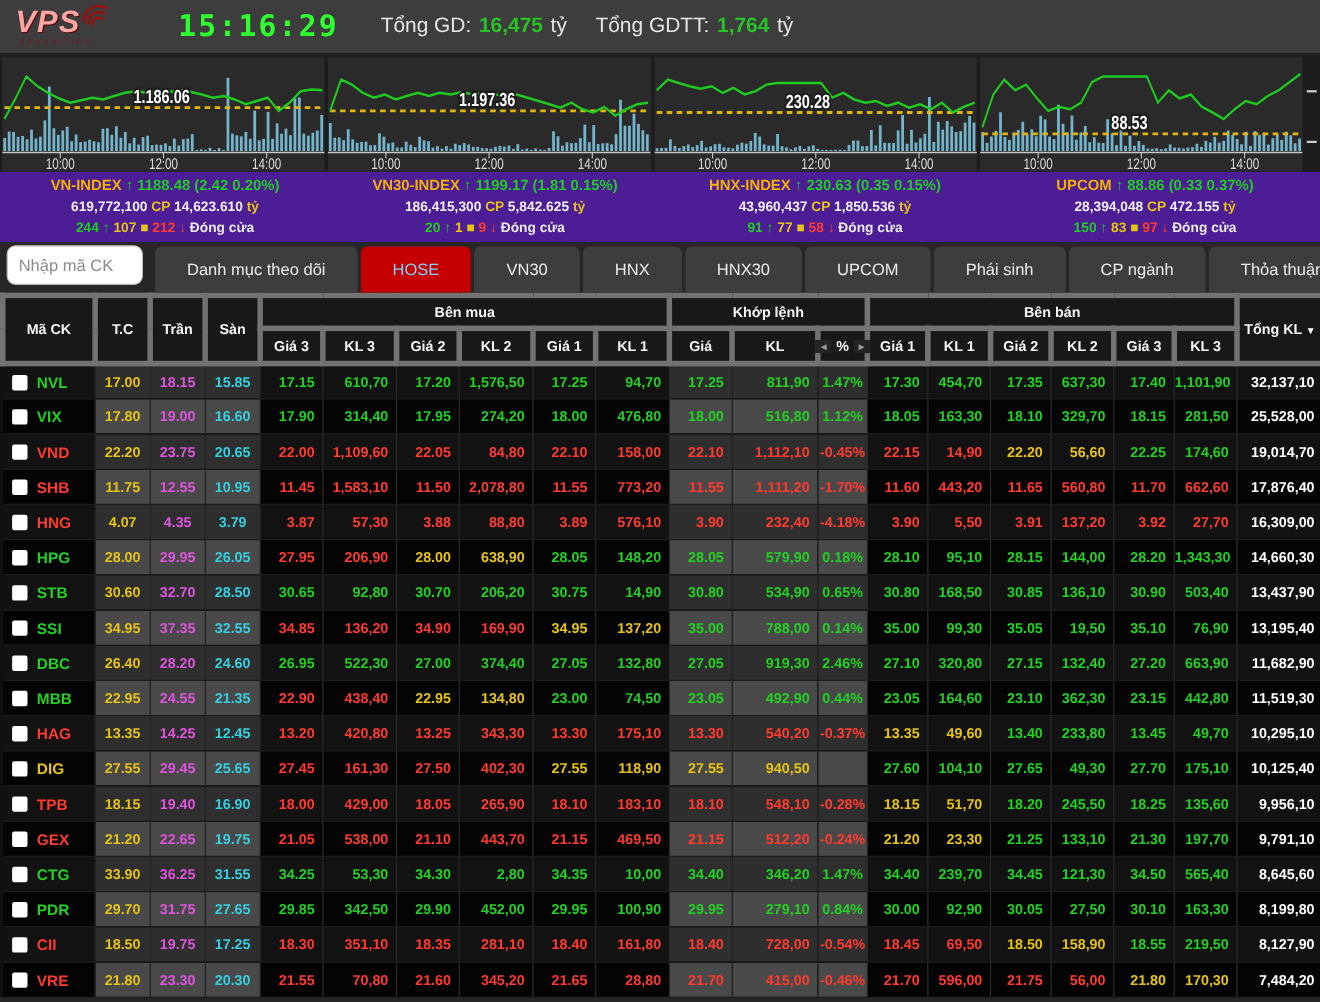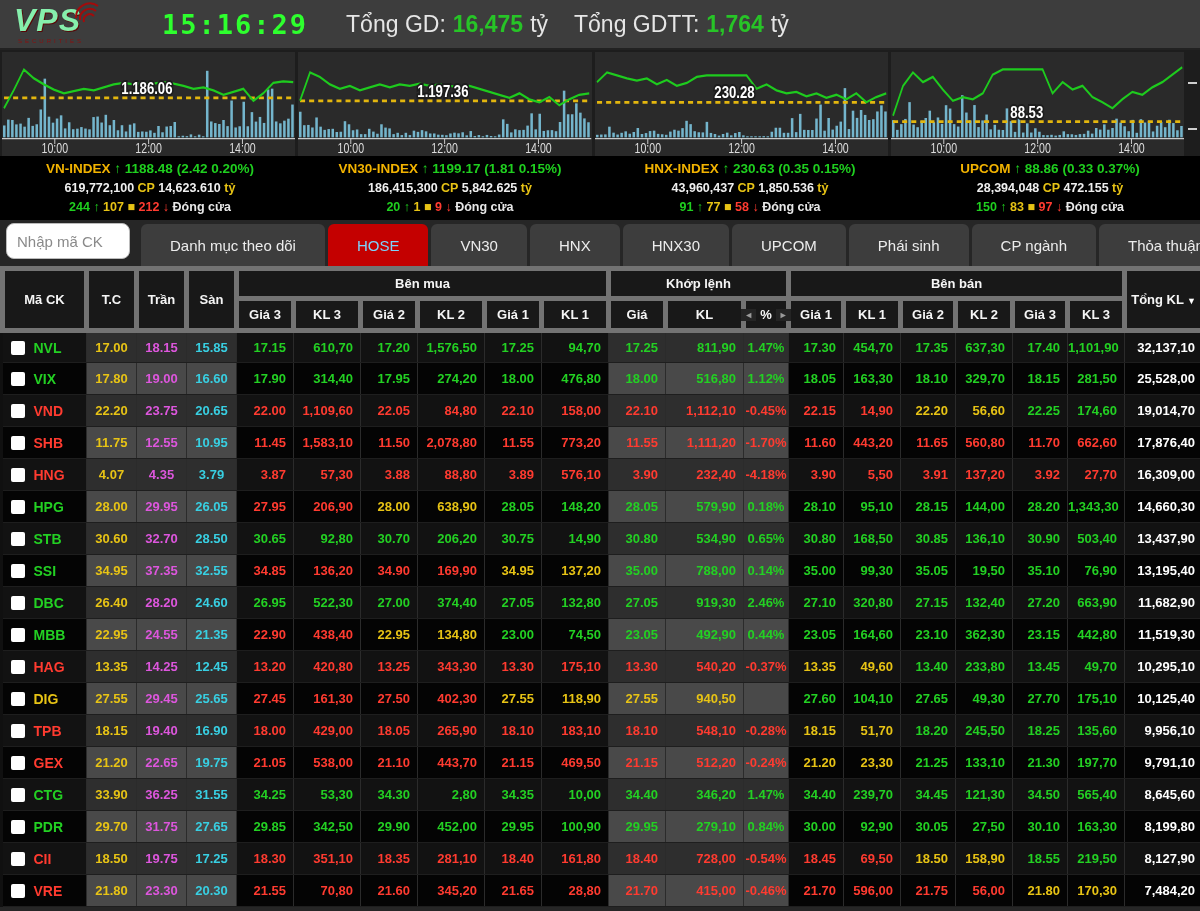--- a/index.html
+++ b/index.html
@@ -3,38 +3,38 @@
 <meta charset="utf-8">
 <style>
   * { margin:0; padding:0; box-sizing:border-box; }
   html,body { width:1200px; height:911px; overflow:hidden; background:#1f1f1f;
     font-family:"Liberation Sans","DejaVu Sans",sans-serif; }
 
   
   .topbar { height:50px; background:#3d3d3d; border-bottom:2px solid #222;
     display:flex; align-items:center; gap:26px; padding:0 14px; }
   .logo { display:flex; flex-direction:column; line-height:1; margin-right:28px; position:relative; }
-  .logo .vps { color:#86efac; font-weight:bold; font-style:italic; font-size:32px; letter-spacing:1px;
+  .logo .vps { color:#fca5a5; font-weight:bold; font-style:italic; font-size:28px; letter-spacing:1px;
     text-shadow:1px 1px 0 #5a0505; }
   .logo .sub { color:#8a1010; font-size:6px; letter-spacing:3px; margin-top:2px; margin-left:4px; }
   .logo svg { position:absolute; left:58px; top:-8px; }
   .clock { font-family:"DejaVu Sans Mono",monospace; font-weight:bold; color:#2eff2e;
     font-size:27px; letter-spacing:2px; margin-left:24px; }
-  .tot { display:flex; align-items:flex-end; gap:7px; font-size:23px; color:#e6e6e6; }
+  .tot { display:flex; align-items:flex-end; gap:7px; font-size:19px; color:#e6e6e6; }
   .tot .val { color:#27c427; font-weight:bold; }
   .tot .unit { color:#e6e6e6; }
 
   
   .charts { height:106px; background:#1d1d1d; display:flex; gap:3px; padding:2px 16px 0 2px; position:relative; }
   .chart-panel { flex:1; background:#2a2a2a; position:relative; }
   .chart-panel svg { width:100%; height:104px; display:block; }
   .edge-tick { position:absolute; right:3px; width:9px; height:2px; background:#cfcfcf; }
 
   
-  .indices { height:64px; background:#000000; display:flex; }
+  .indices { height:64px; background:#4c1d95; display:flex; }
   .index-cell { flex:1; text-align:center; padding-top:3px; line-height:1.5; }
   .ix1 { font-size:13.5px; font-weight:bold; }
   .ix1 .name { color:#f2b300; }
   .ix1 .up, .ix1 .val, .ix1 .chg { color:#1fcf1f; }
   .ix2 { font-size:12.5px; color:#efefef; font-weight:bold; }
   .ix2 .y { color:#e7c315; }
   .ix3 { font-size:12.5px; font-weight:bold; color:#e8e8e8; }
   .ix3 .g { color:#1fcf1f; } .ix3 .y { color:#e7c315; } .ix3 .r { color:#ff3b30; }
 
   

